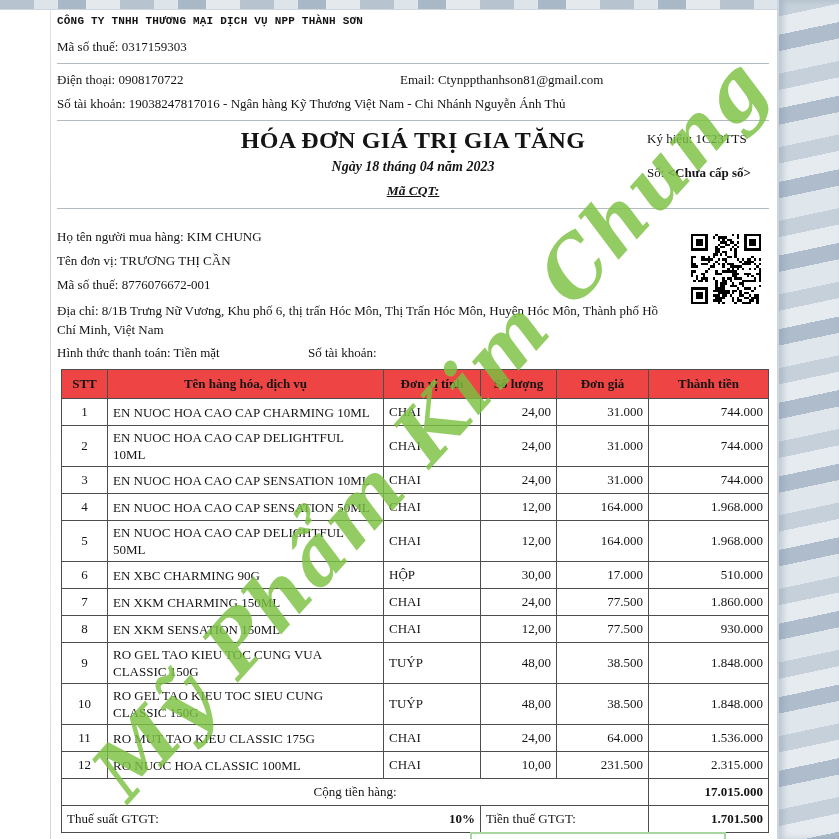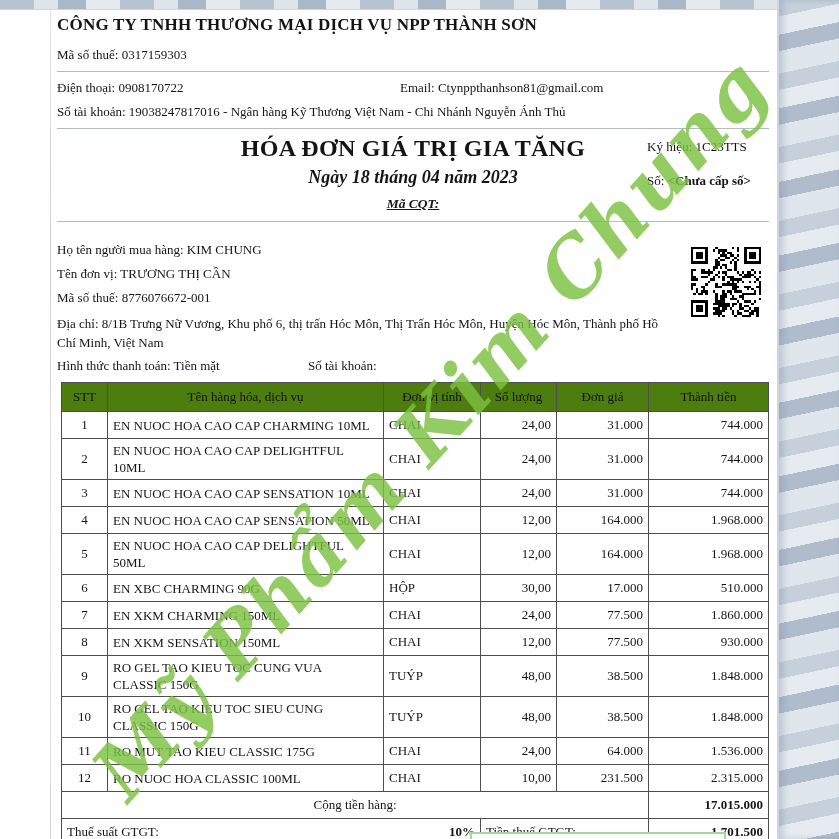--- a/index.html
+++ b/index.html
@@ -20,42 +20,42 @@
     background:
       repeating-linear-gradient(168deg,#c5d0da 0 16px,#e6ebf0 16px 34px,#aebccb 34px 50px,#dfe6ec 50px 72px);
     border-left:2px solid #cdd6de;
     box-shadow:inset 4px 0 6px rgba(120,140,160,.35);
   }
   .edge-left-line{
     position:absolute;left:50px;top:9px;width:1px;height:830px;z-index:1;
     background:linear-gradient(180deg,#e2e2e2,#cfcfcf 30%,#e6e6e6 70%,#d5d5d5);
   }
   .content{position:absolute;left:57px;top:13px;width:712px;z-index:2;font-size:13px;}
-  .company-name{font-size:17px;font-weight:bold;letter-spacing:.2px;margin:2px 0 12px 0;}
+  .company-name{font-size:11px;font-weight:bold;letter-spacing:.2px;margin:2px 0 12px 0;font-family:Liberation Mono, monospace;}
   .row{margin:0 0 9px 0;line-height:15px;}
   .sep{border:none;border-top:1px solid #b3bcc4;margin:4px 0 8px 0;}
   .inline-fixed{display:inline-block;}
   .phone-cell{width:343px;}
   .pay-cell{width:251px;}
   
   .title-block{position:relative;text-align:center;margin-top:6px;}
   .inv-title{font-size:24px;font-weight:bold;letter-spacing:.3px;line-height:22px;}
-  .inv-date{font-style:italic;font-weight:bold;margin-top:8px;font-size:18px;}
+  .inv-date{font-style:italic;font-weight:bold;margin-top:8px;font-size:14px;}
   .inv-cqt{font-style:italic;font-weight:bold;margin-top:8px;font-size:13.5px;text-decoration:underline;}
   .inv-right{position:absolute;right:18px;top:2px;text-align:left;font-size:13px;line-height:15px;}
   .inv-right .r2{margin-top:19px;}
   .bold{font-weight:bold;}
   
   .buyer{position:relative;margin-top:20px;}
   .buyer .addr{max-width:620px;line-height:19px;margin-bottom:6px;}
   .qr{position:absolute;right:8px;top:5px;width:70px;height:70px;}
   
   table.items{border-collapse:collapse;width:707px;margin:6px 0 0 4px;table-layout:fixed;}
   table.items th,table.items td{border:1px solid #4d4d4d;font-size:13px;padding:3px 5px;vertical-align:middle;}
-  table.items th{background:#4d7c0f;font-weight:normal;text-align:center;height:22px;}
+  table.items th{background:#ef4444;font-weight:bold;text-align:center;height:22px;}
   td.col0{text-align:center;}
   td.col1{text-align:left;line-height:17px;}
   td.col2{text-align:left;}
   td.col3,td.col4,td.col5{text-align:right;}
   table.items tbody td{height:20px;}
   tr.t-row td{height:20px;}
   .lbl-center{text-align:center;}
   .val-money{text-align:right;font-weight:bold;}
   .vat-flex{display:flex;justify-content:space-between;}
   

